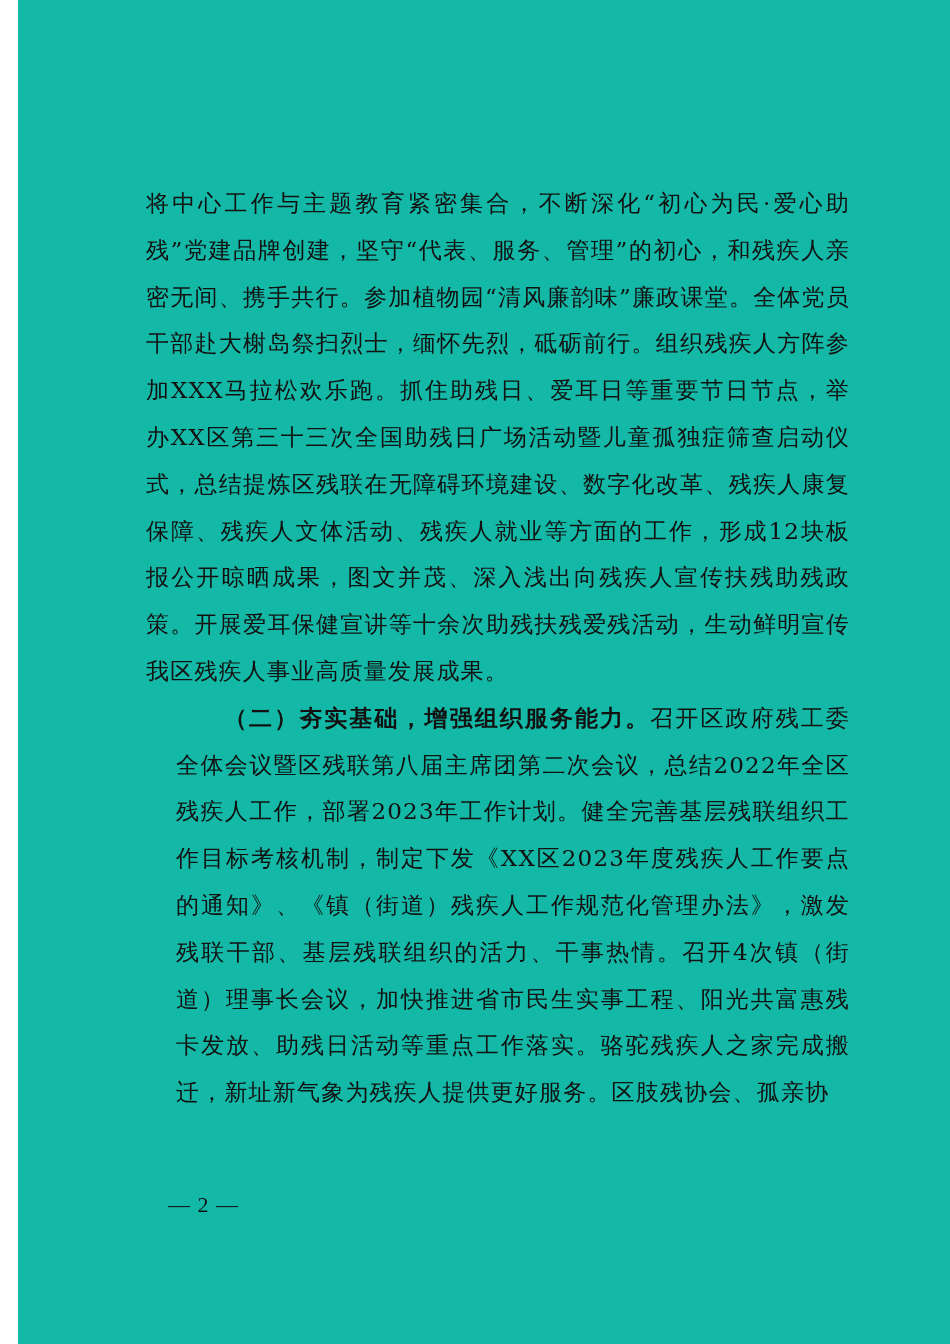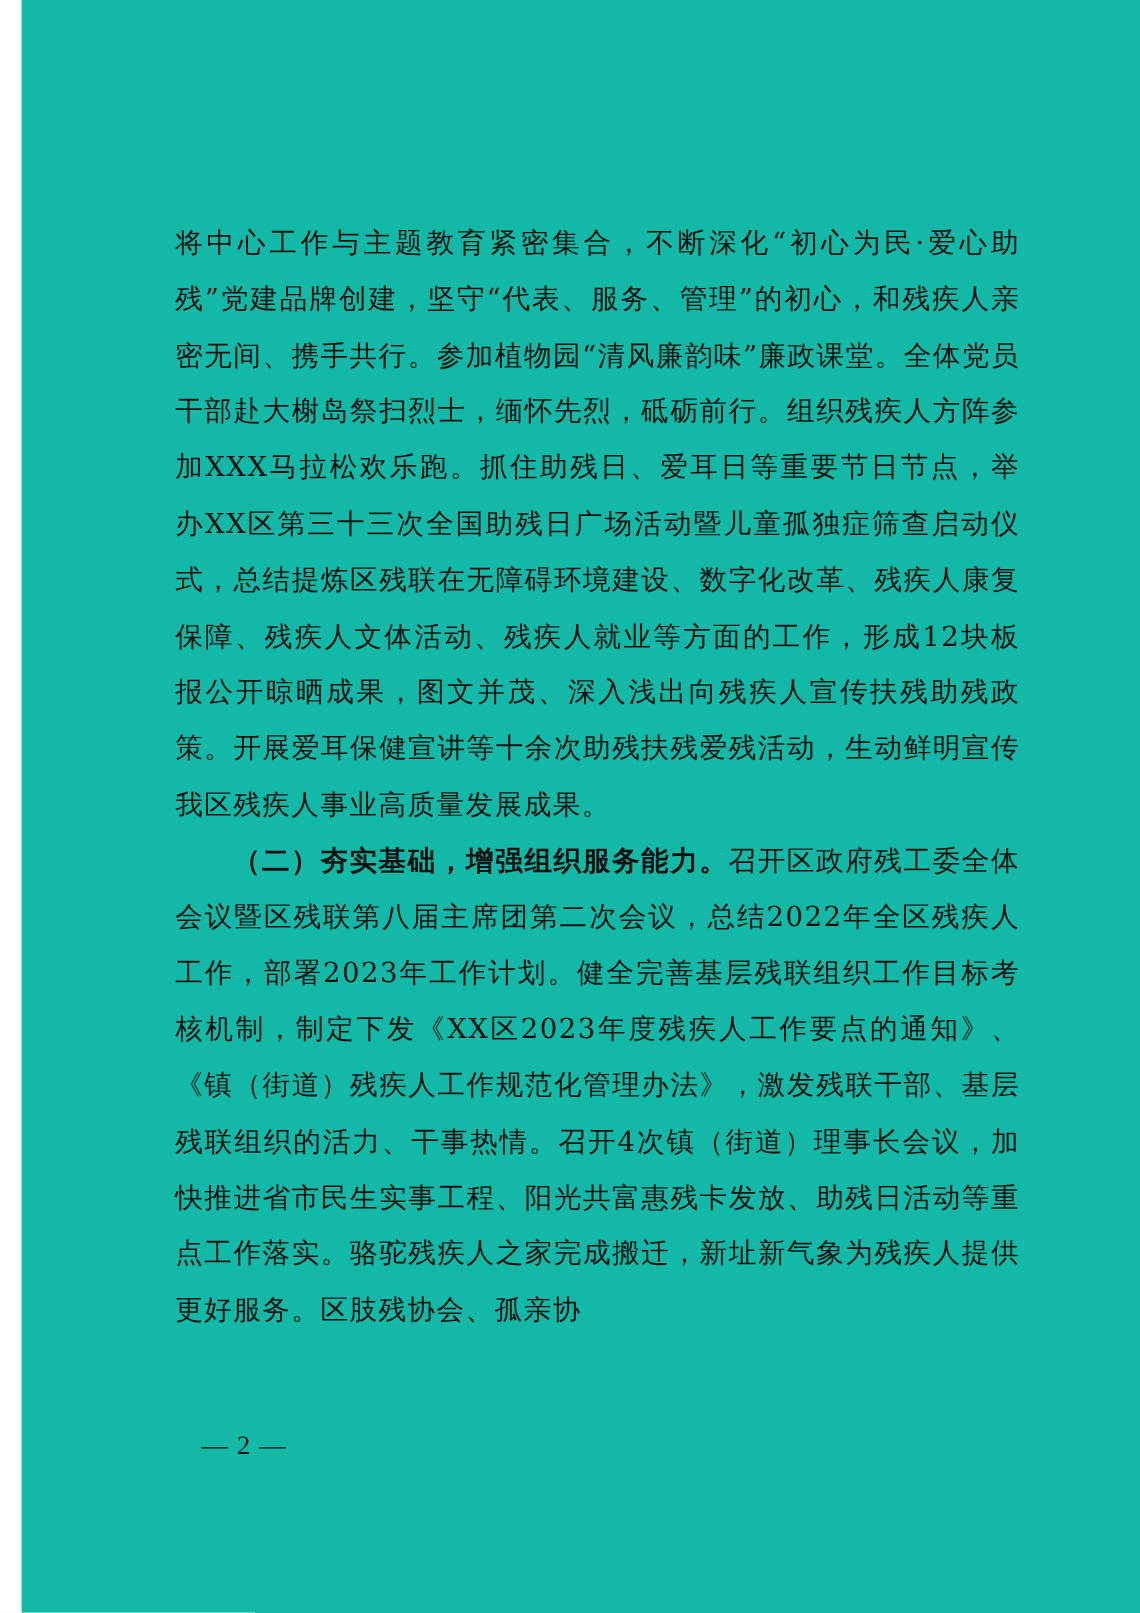--- a/index.html
+++ b/index.html
@@ -33,20 +33,21 @@
       margin: 0;
       font-size: 23px;
       line-height: 46.8px;
       letter-spacing: 1.2px;
       text-align: justify;
       text-align-last: left;
       word-break: break-all;
     }
     .para.indent {
       text-indent: 48px;
+      margin-left: 30px;
     }
     .heading-inline {
       font-weight: bold;
     }
     .page-number {
       position: absolute;
       left: 150px;
       top: 1192px;
       font-family: "Liberation Serif", "DejaVu Serif", serif;
       font-size: 22px;

